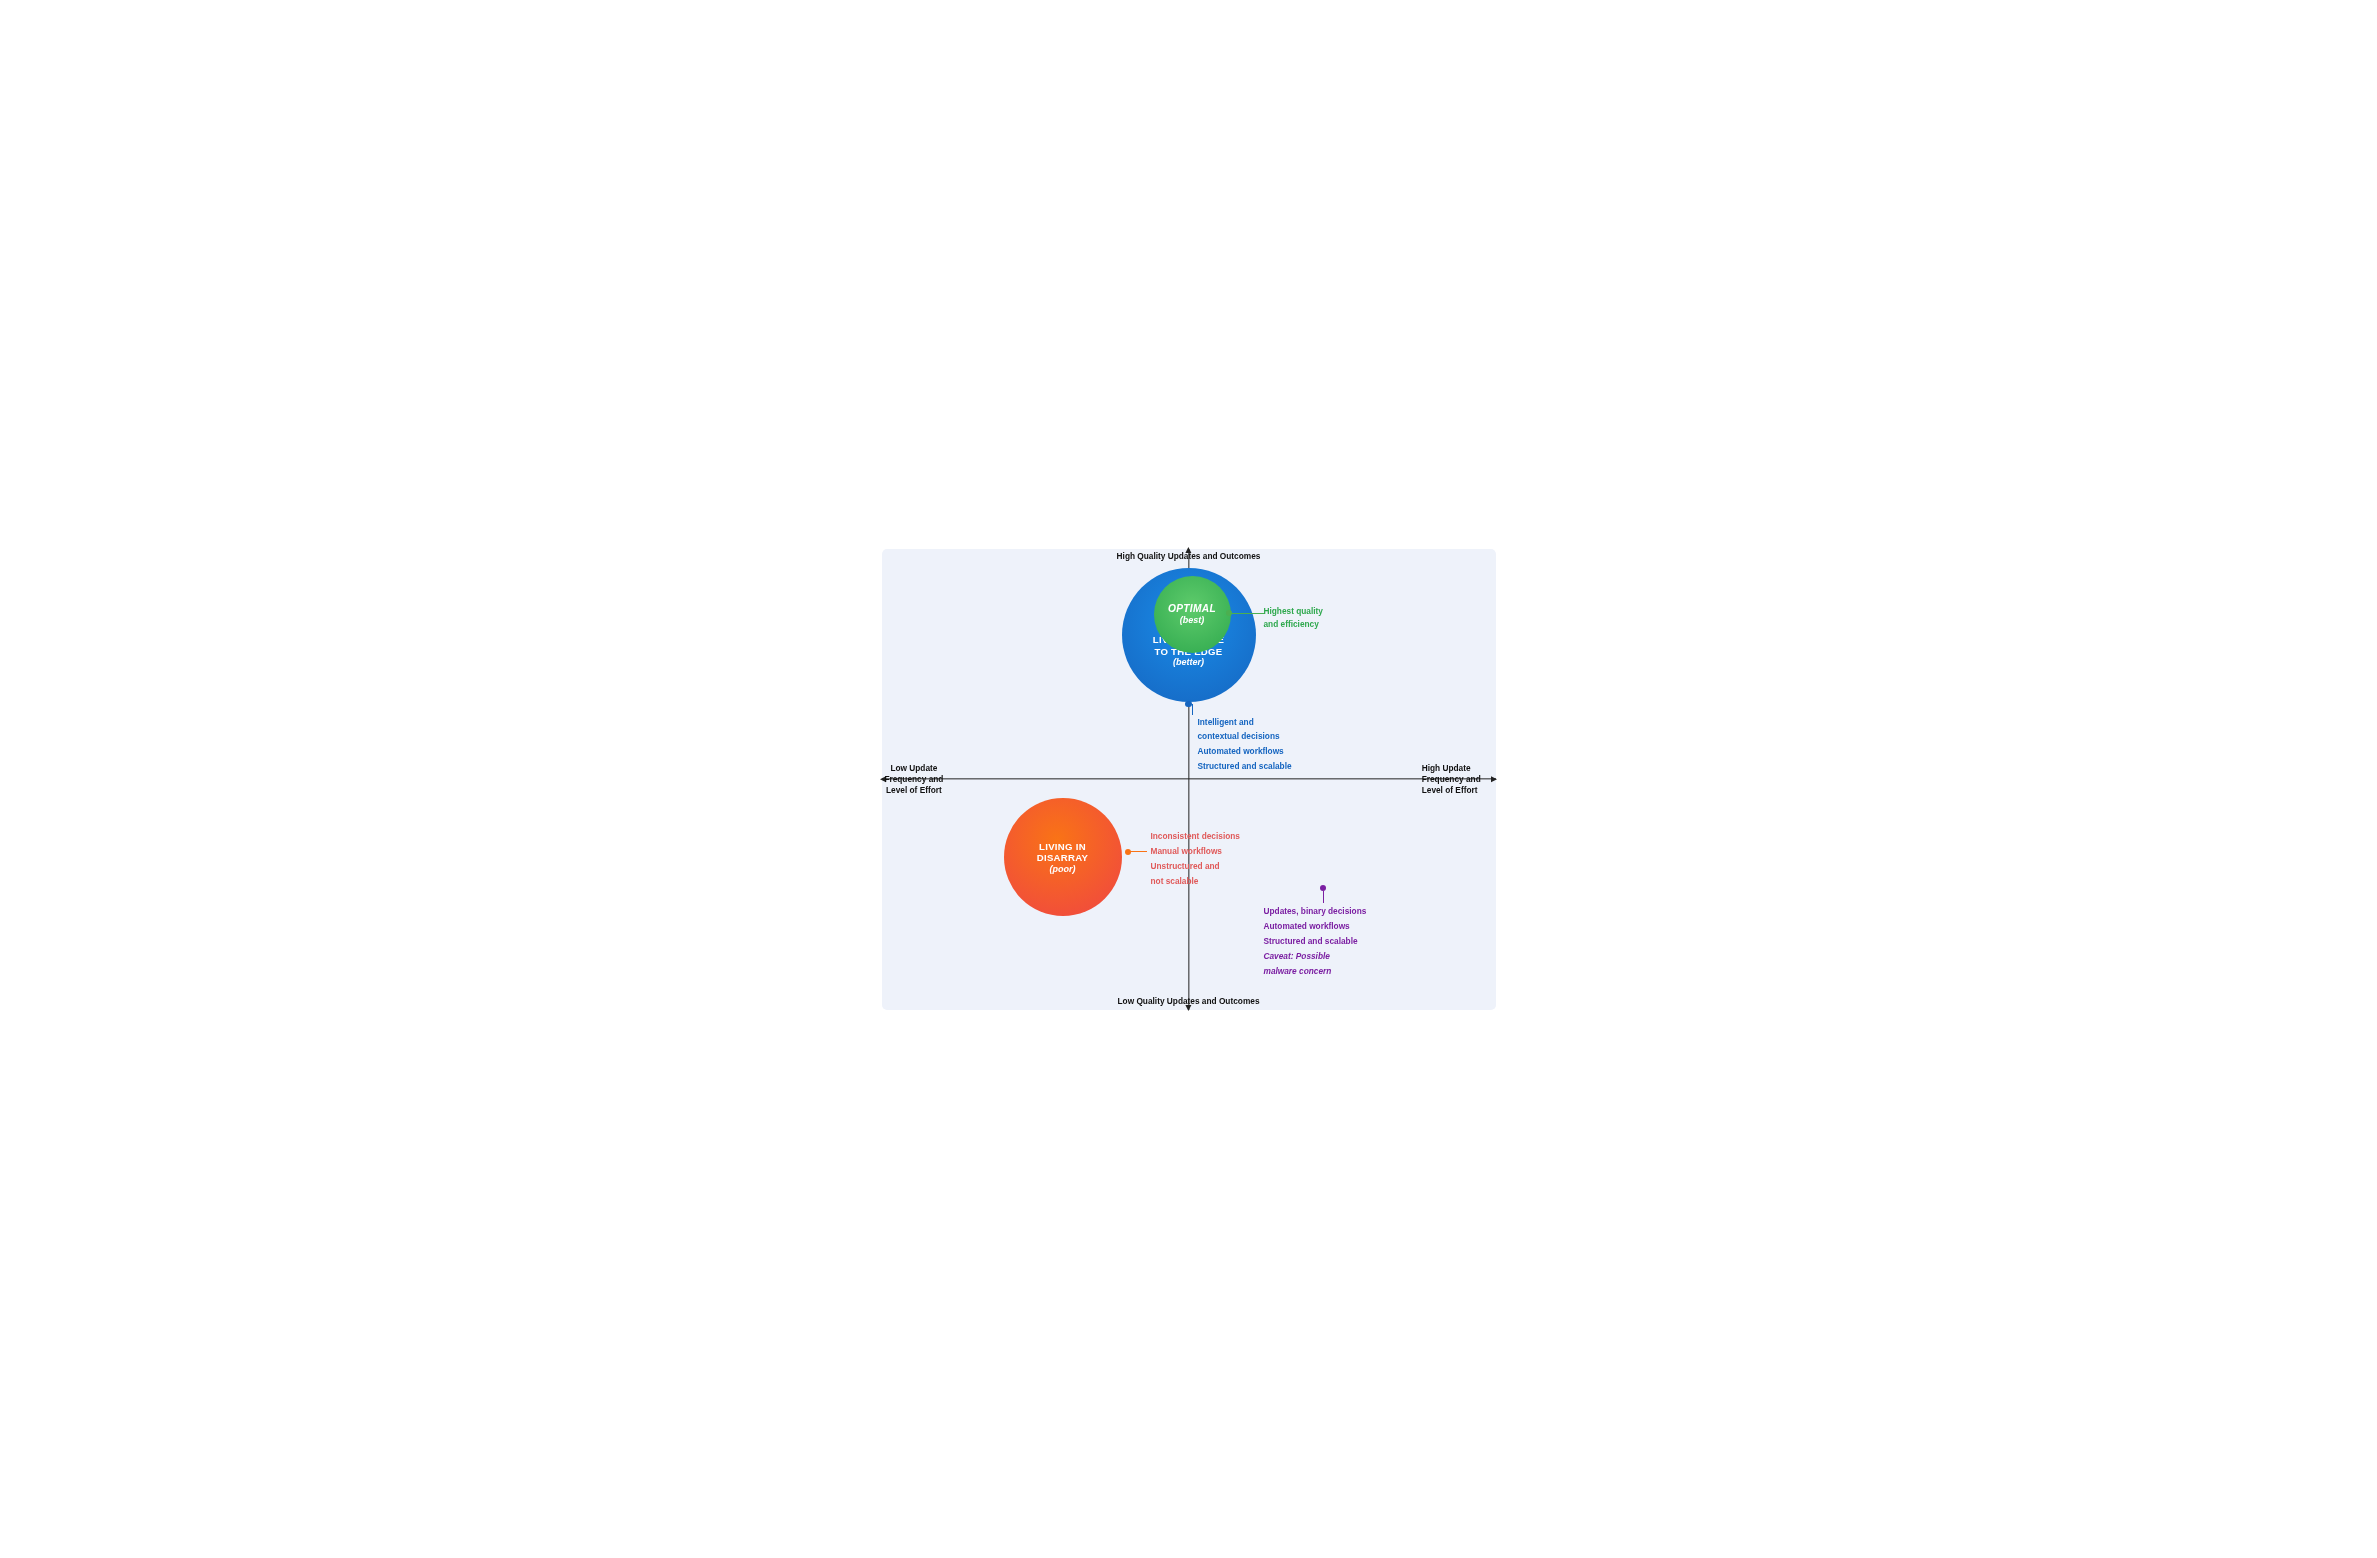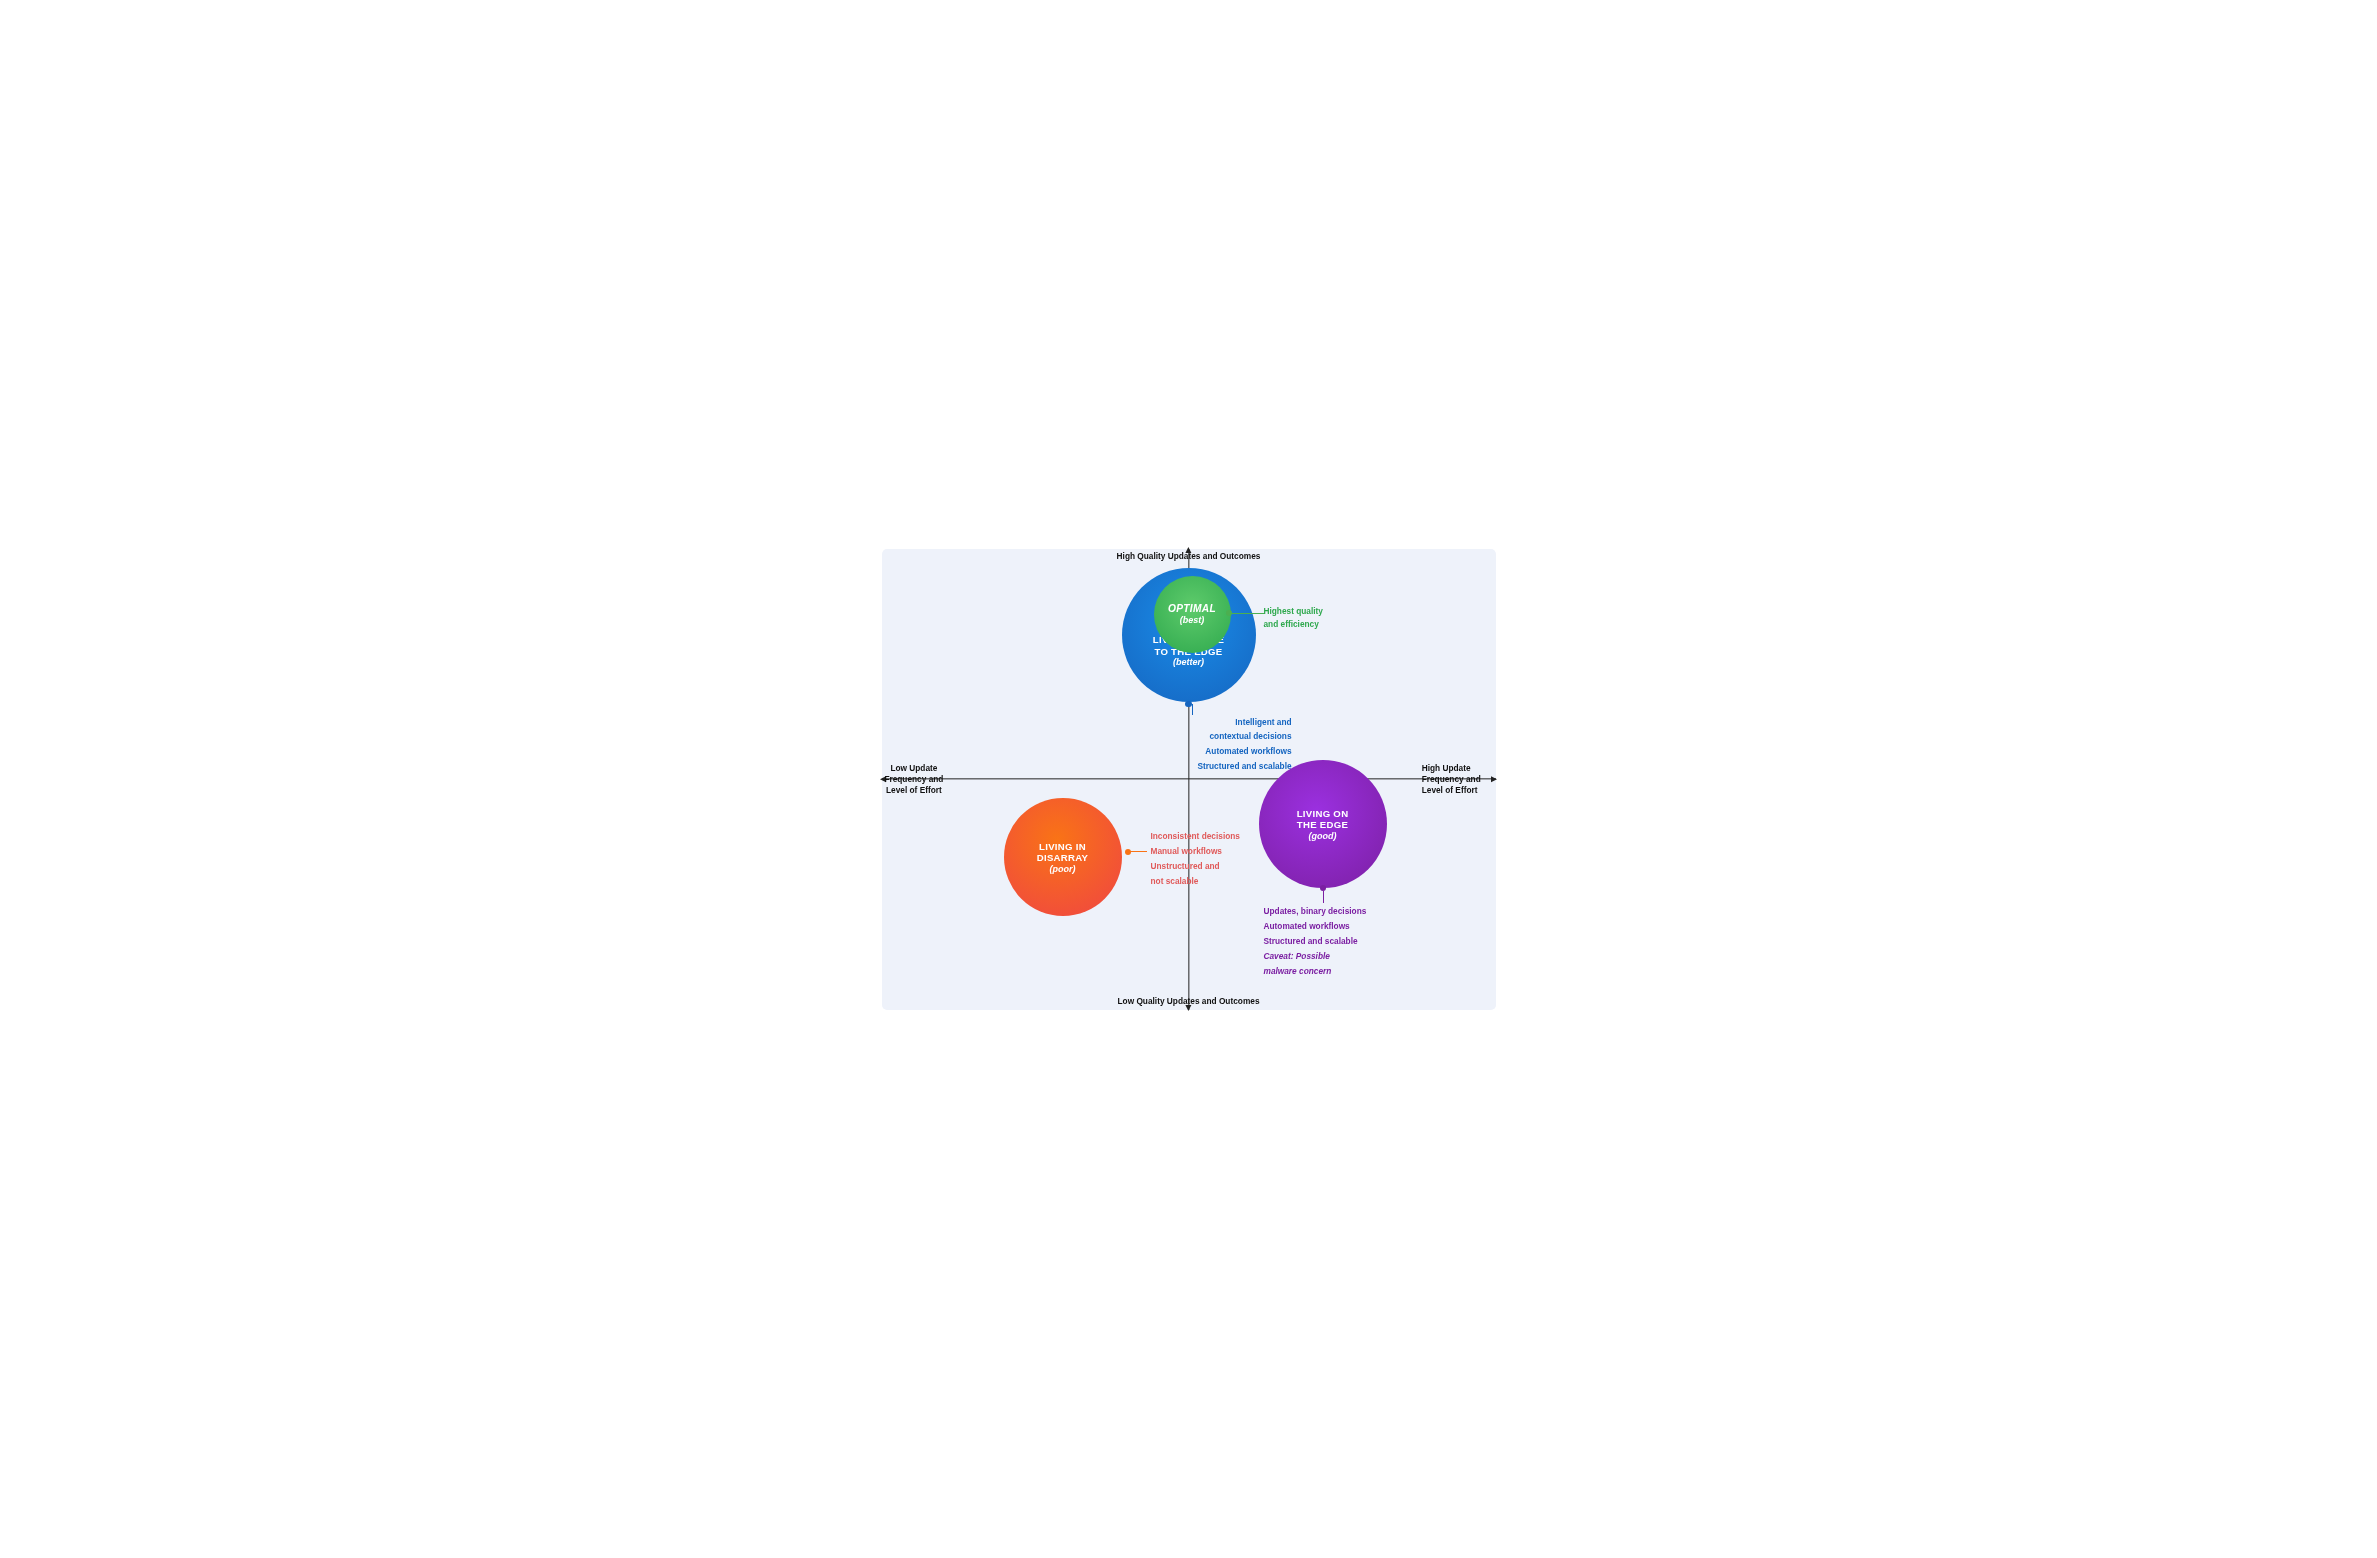--- a/index.html
+++ b/index.html
@@ -212,42 +212,38 @@
   <div class="circle circle-blue" style="z-index:5;">
     <div class="bubble-label" style="font-size:9.6px; margin-top:32px;">LIVING CLOSE<br>TO THE EDGE</div>
     <div class="bubble-sub">(better)</div>
   </div>
 
   <div class="circle circle-green" style="z-index:10;">
     <div class="bubble-label" style="font-size:10.2px;font-style:italic;">OPTIMAL</div>
     <div class="bubble-sub">(best)</div>
   </div>
 
-  <div class="circle circle-purple" style="z-index:5;">
-    <div class="bubble-label" style="font-size:9.6px;">LIVING ON<br>THE EDGE</div>
-    <div class="bubble-sub">(good)</div>
-  </div>
 
   <div class="circle circle-orange" style="z-index:5;">
     <div class="bubble-label" style="font-size:9.6px;">LIVING IN<br>DISARRAY</div>
     <div class="bubble-sub">(poor)</div>
   </div>
 
   <div class="dot" style="background:#4caf50; left:calc(50% + 37px); top:61px; z-index:15;"></div>
 
   <div style="position:absolute; left:calc(50% + 40px); top:64px; width:35px; height:1.3px; background:#4caf50; z-index:14;"></div>
   <div class="annotation" style="color:#2ea84d; left:calc(50% + 75px); top:56px;">
     <span>Highest quality</span><br>
     <span>and efficiency</span>
   </div>
 
   <div class="dot" style="background:#1565c0; left:calc(50% - 3.2px); top:152px; z-index:15;"></div>
 
   <div style="position:absolute; left:calc(50% + 3.2px); top:155px; width:1.3px; height:11.5px; background:#1565c0; z-index:14;"></div>
-  <div class="annotation" style="color:#1565c0; left:calc(50% + 9px); top:166px; line-height:1.8;text-align:right;">
+  <div class="annotation" style="color:#1565c0; left:calc(50% + 9px); top:166px; line-height:1.8;">
     <div>Intelligent and<br>contextual decisions</div>
     <div>Automated workflows</div>
     <div>Structured and scalable</div>
   </div>
 
   <div class="dot" style="background:#7b1fa2; left:calc(50% + 131px); top:calc(50% + 106px); z-index:15;"></div>
   <div style="position:absolute; left:calc(50% + 134px); top:calc(50% + 112px); width:1.3px; height:11.5px; background:#7b1fa2; z-index:14;"></div>
   <div class="annotation" style="color:#7b1fa2; left:calc(50% + 75px); top:calc(50% + 125px); line-height:1.8;">
     <div>Updates, binary decisions</div>
     <div>Automated workflows</div>

